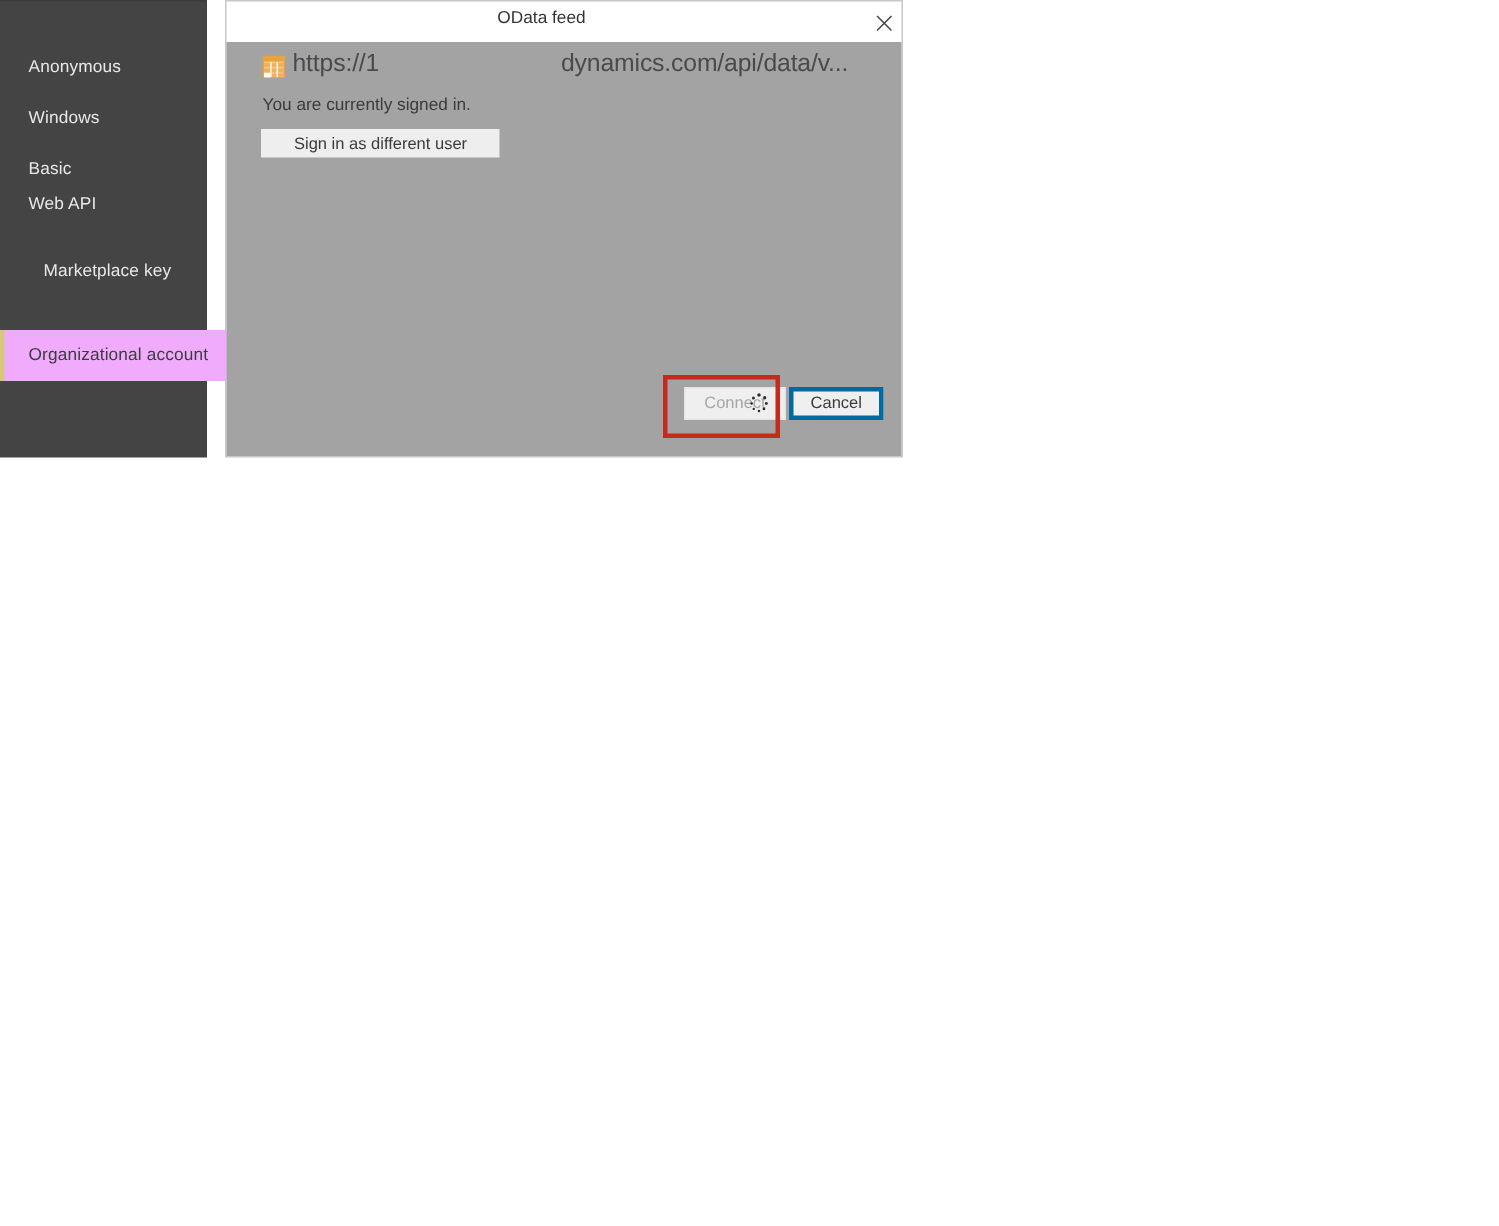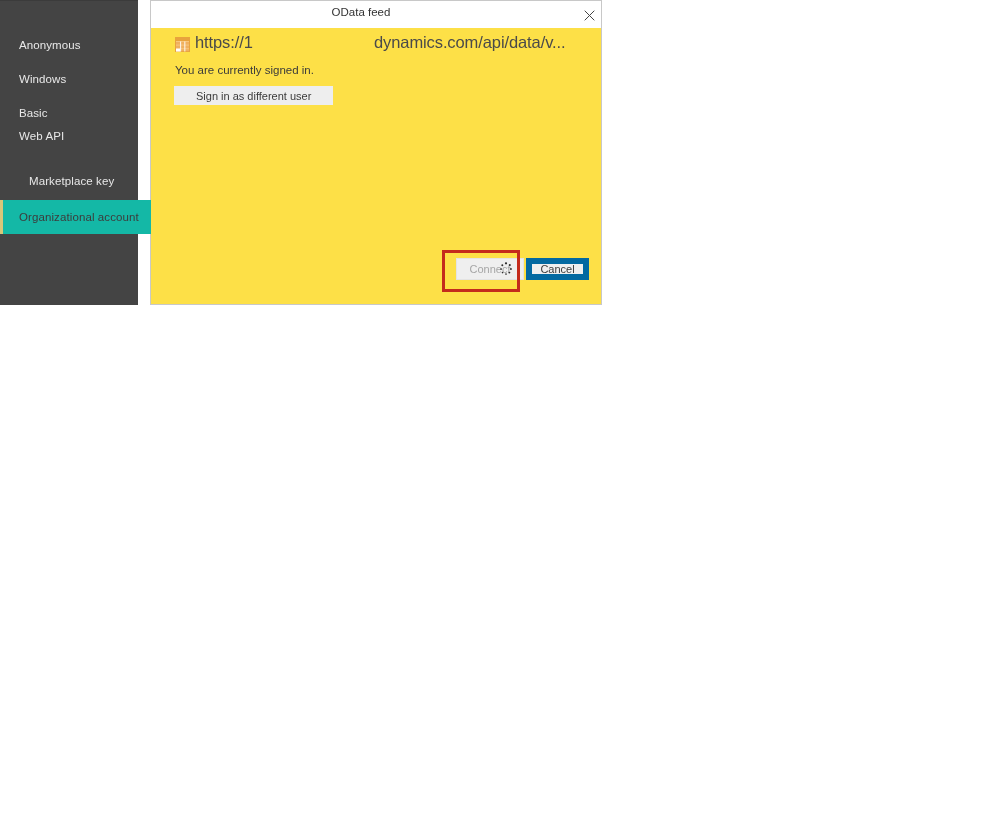--- a/index.html
+++ b/index.html
@@ -64,21 +64,22 @@
 
   .nav-item .nav-label {
     padding-left: 19px;
     font-size: 11.5px;
     color: #e8e8e8;
     letter-spacing: 0.1px;
     white-space: nowrap;
   }
 
   .nav-item.selected {
-    background: #14b8a6;
+    background: #f0abfc;
+    margin-top: 20px;
   }
 
   .nav-item.selected .nav-label {
     color: #3c3c3c;
   }
 
   .nav-item.selected .nav-accent {
     position: absolute;
     left: 0px;
     top: 0px;
@@ -120,21 +121,21 @@
 
   .close-btn svg { display: block; }
 
   
   .content {
     position: absolute;
     left: 151px;
     top: 28px;
     width: 450px;
     height: 276px;
-    background: #fde047;
+    background: #a3a3a3;
   }
 
   .url-row {
     position: absolute;
     left: 24px;
     top: 5px;
     width: 410px;
     height: 26px;
   }
 
@@ -221,21 +222,21 @@
     cursor: default;
   }
 
   .cancel-button {
     position: absolute;
     left: 375px;
     top: 9px;
     width: 63px;
     height: 22px;
     background: #efefef;
-    border: 6px solid #0369a1;
+    border: 3px solid #0369a1;
     font-size: 11px;
     color: #3b3b3b;
     font-family: "Liberation Sans", sans-serif;
     display: flex;
     align-items: center;
     justify-content: center;
     box-sizing: border-box;
     cursor: pointer;
   }
 

